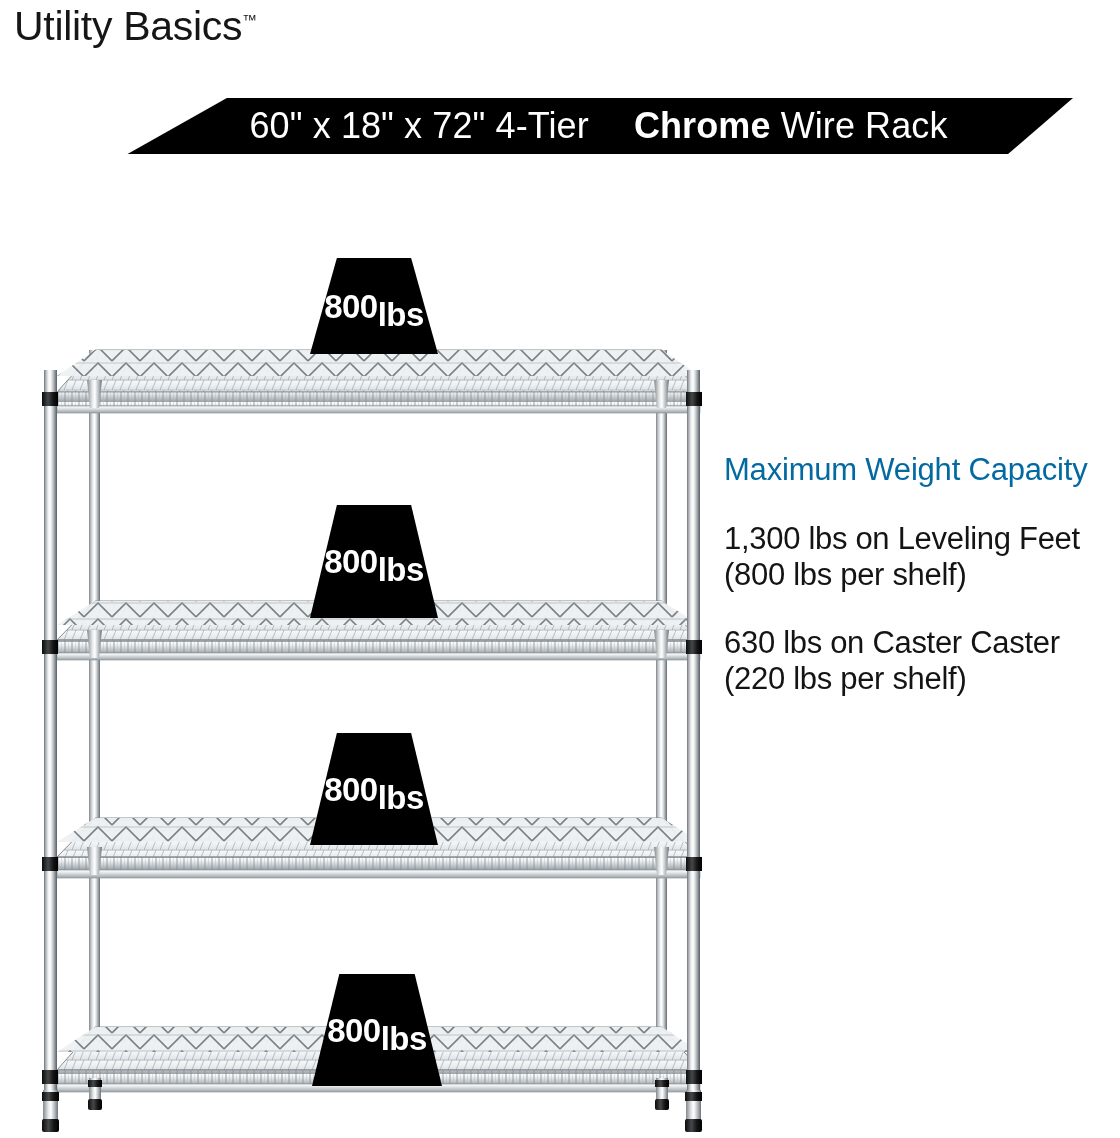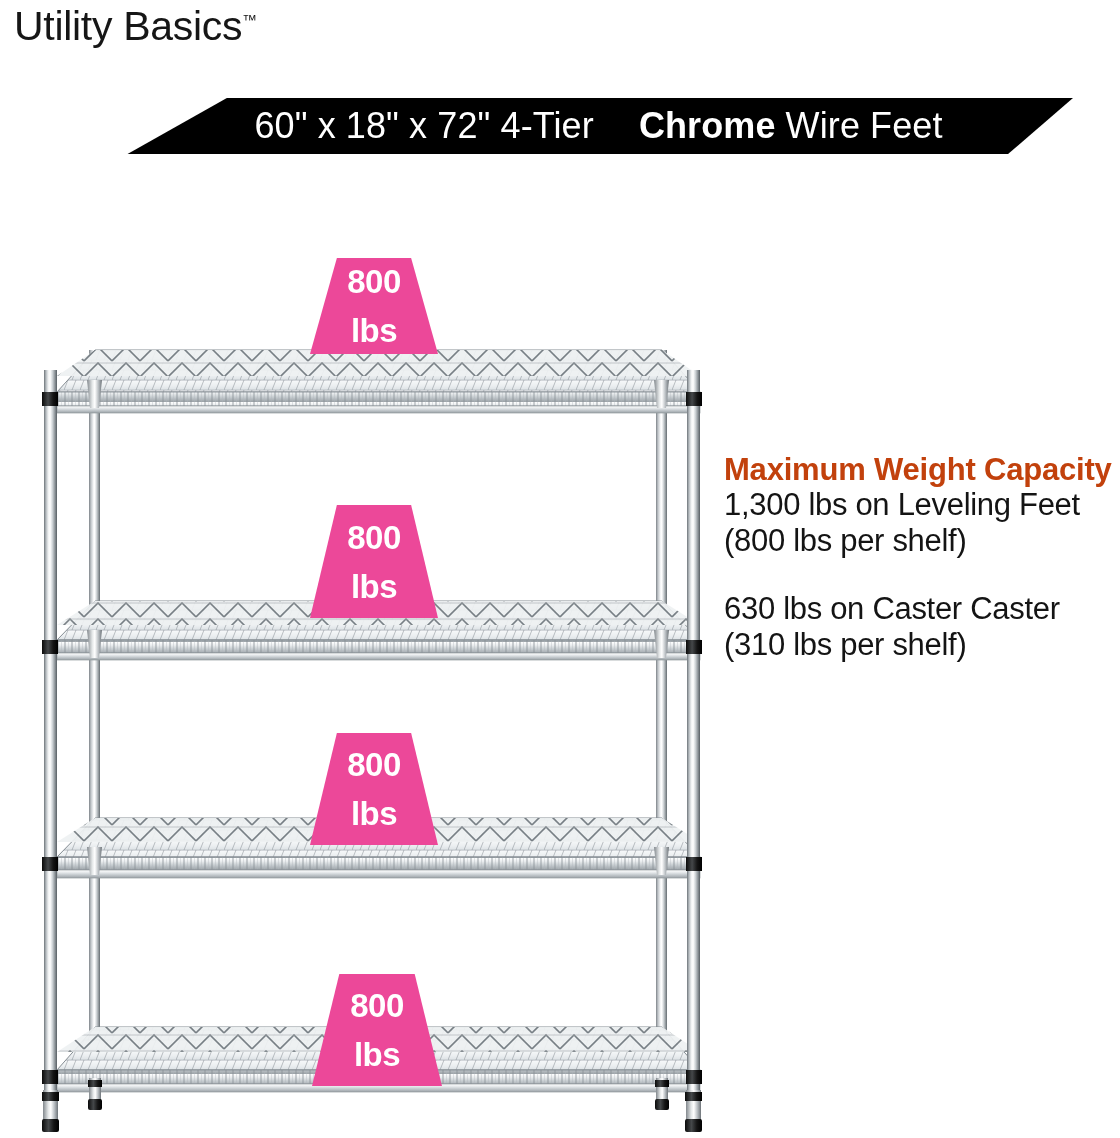--- a/index.html
+++ b/index.html
@@ -36,64 +36,65 @@
     letter-spacing:0.1px;
     white-space:nowrap;
     padding-left:6px;
     font-family:"Liberation Sans", sans-serif;
   }
   .banner-text b { font-weight:bold;margin-left:35px; }
 
   
   .info { position:absolute; left:724px; top:452px; width:392px; }
   .info h2 {
-    font-size:31px; font-weight:700; color:#c2410c;
+    font-size:31px; font-weight:400; color:#0369a1;
     line-height:1.13; letter-spacing:-0.2px;
+    margin-bottom:34px;
   }
   .info p {
     font-size:31px; font-weight:400; color:#141414;
     line-height:1.16; letter-spacing:-0.3px;
     margin-bottom:32px;
   }
   .info p b { font-weight:normal; }
 
   
   #rack { position:absolute; left:0px; top:330px; width:720px; height:808px; }
 
   
   .badge {
     position:absolute;
-    background:#ec4899;
+    background:#000000;
     clip-path:polygon(21% 0%, 79% 0%, 100% 100%, 0% 100%);
-    display:flex; flex-direction:column;
+    display:flex; 
     align-items:center; justify-content:center;
     color:#fff; font-weight:bold;
     font-family:"Liberation Sans", sans-serif;
     line-height:1.0;
   }
   .badge .num { font-size:33px; letter-spacing:-0.5px; }
   .badge .unit { font-size:33px; letter-spacing:-0.5px; margin-top:16px;text-align:right; }
 </style>
 </head>
 <body>
 
 <div id="page">
 
   <div class="brand">
     <span>Utility Basics</span><span class="tm">™</span>
   </div>
 
   <div class="banner">
-    <div class="banner-text"><span>60" x 18" x 72" 4-Tier </span><b>Chrome</b><span> Wire Feet</span></div>
+    <div class="banner-text"><span>60" x 18" x 72" 4-Tier </span><b>Chrome</b><span> Wire Rack</span></div>
   </div>
 
   <div class="info">
     <h2>Maximum Weight Capacity</h2>
     <p><span>1,300 lbs on </span><b>Leveling Feet</b><span> (800 lbs per shelf)</span></p>
-    <p><span>630 lbs on </span><b>Caster Caster</b><span> (310 lbs per shelf)</span></p>
+    <p><span>630 lbs on </span><b>Caster Caster</b><span> (220 lbs per shelf)</span></p>
   </div>
 
   <div id="rack">
 
     <svg width="720" height="808" viewBox="0 0 720 808">
       <defs>
         <linearGradient id="postG" x1="0" y1="0" x2="1" y2="0">
           <stop offset="0%" stop-color="#6d7479"></stop>
           <stop offset="15%" stop-color="#b4babe"></stop>
           <stop offset="33%" stop-color="#f0f2f3"></stop>

